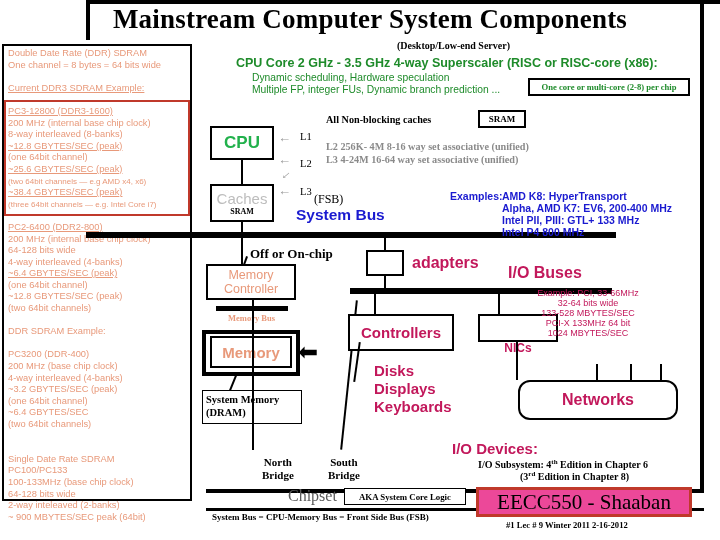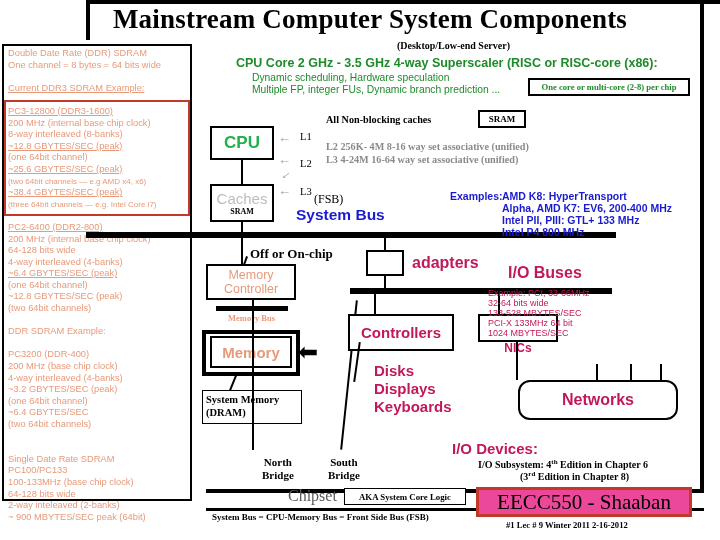--- a/index.html
+++ b/index.html
@@ -152,21 +152,21 @@
   #io-bus-line{left:350px;top:288px;width:262px;height:6px;background:#000;}
   #io-drop-1{left:374px;top:294px;width:2px;height:20px;background:#000;}
   #io-drop-2{left:498px;top:294px;width:2px;height:20px;background:#000;}
   #controllers-box{left:348px;top:314px;width:106px;height:37px;border:2px solid #000;box-sizing:border-box;background:#fff;display:flex;align-items:center;justify-content:center;}
   #controllers-label{font-size:15px;font-weight:bold;color:#c2185b;}
   #nics-box{left:478px;top:314px;width:80px;height:28px;border:2px solid #000;box-sizing:border-box;background:#fff;display:flex;align-items:center;justify-content:center;}
   #nics-label{font-size:12px;font-weight:bold;color:#c2185b;margin-top:40px;}
   #nics-drop{left:516px;top:342px;width:2px;height:38px;background:#000;}
   #ctrl-leader{left:356px;top:342px;width:2px;height:40px;background:#000;transform:rotate(8deg);}
 
-  .pci-line{font-size:9px;color:#c2185b;white-space:nowrap;text-align:left;}
+  .pci-line{font-size:9px;color:#c2185b;white-space:nowrap;text-align:center;}
   #pci-text{left:488px;top:288px;width:200px;}
 
   #networks-box{left:518px;top:380px;width:160px;height:40px;border:2.5px solid #000;border-radius:12px;box-sizing:border-box;background:#fff;display:flex;align-items:center;justify-content:center;}
   #networks-label{font-size:16px;font-weight:bold;color:#c2185b;}
   #net-drop-1{left:596px;top:364px;width:2px;height:16px;background:#000;}
   #net-drop-2{left:630px;top:364px;width:2px;height:16px;background:#000;}
   #net-drop-3{left:660px;top:364px;width:2px;height:16px;background:#000;}
 
   .dev-line{font-size:15px;font-weight:bold;color:#c2185b;line-height:18px;}
   #devices-list{left:374px;top:362px;}

